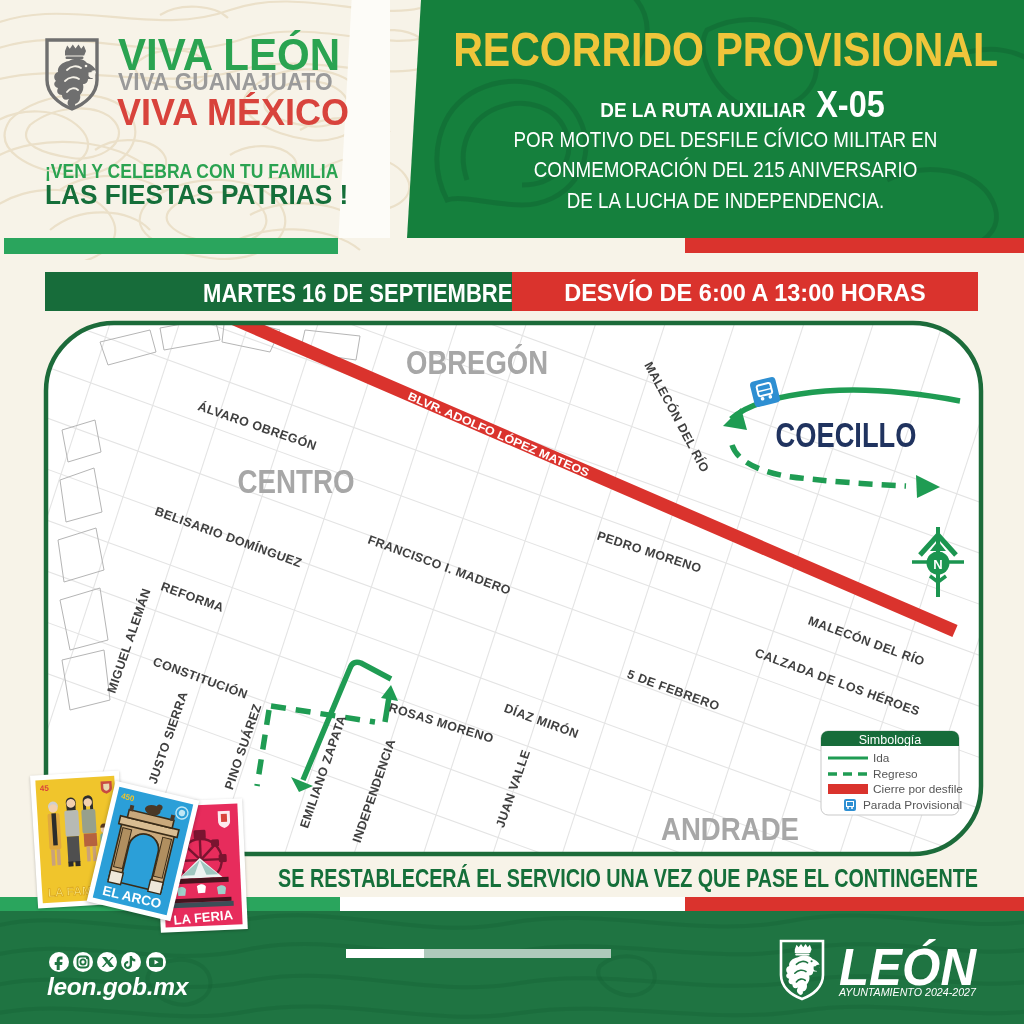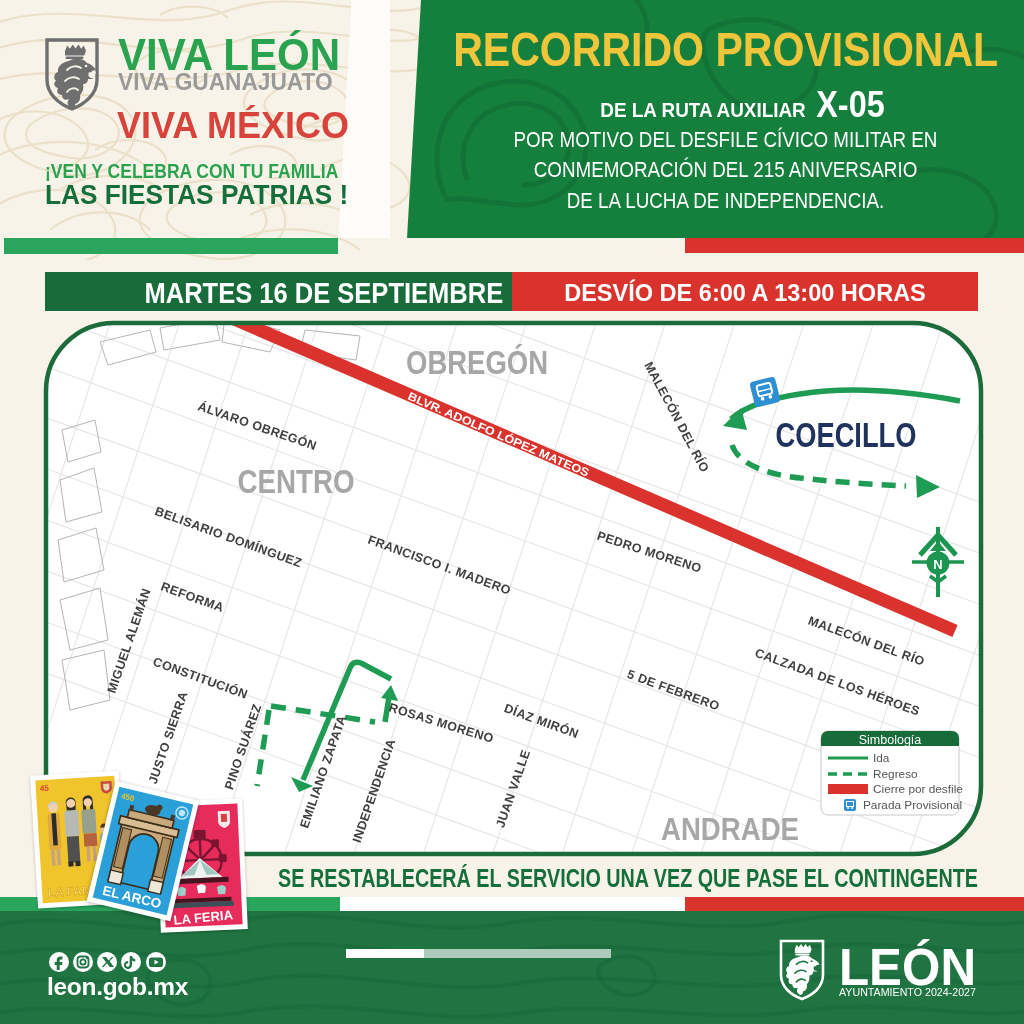--- a/index.html
+++ b/index.html
@@ -54,21 +54,21 @@
     <path d="M24,56 C27,52 32,51 35,54"></path>
   </g>
   <path d="M45.5,36.5 L53,35.5 L51.5,41 C49.5,43 46.5,42 45.5,40 Z" fill="#f6f2e8"></path>
   <circle cx="43" cy="30" r="1.3" fill="#f6f2e8"></circle>
 </svg>
 
 <div class="abs b" style="left:118px;top:32px;font-size:45px;line-height:1;color:#2aa351;white-space:nowrap;transform:scaleX(0.935);transform-origin:0 0;">VIVA LEÓN</div>
 
 <div class="abs b" style="left:118px;top:70px;font-size:24px;line-height:1;color:#9a9a9a;white-space:nowrap;transform:scaleX(0.945);transform-origin:0 0;">VIVA GUANAJUATO</div>
 
-<div class="abs b" style="left:117px;top:95px;font-size:36px;line-height:1;color:#d8433c;white-space:nowrap;transform:scaleX(1);transform-origin:0 0;margin-top:13px;">VIVA MÉXICO</div>
+<div class="abs b" style="left:117px;top:95px;font-size:36px;line-height:1;color:#d8433c;white-space:nowrap;transform:scaleX(1);transform-origin:0 0;">VIVA MÉXICO</div>
 
 <div class="abs b" style="left:45px;top:161px;font-size:20px;line-height:1;color:#2aa351;white-space:nowrap;transform:scaleX(0.875);transform-origin:0 0;">¡VEN Y CELEBRA CON TU FAMILIA</div>
 
 <div class="abs b" style="left:45px;top:181px;font-size:28px;line-height:1;color:#156f3a;white-space:nowrap;transform:scaleX(0.937);transform-origin:0 0;">LAS FIESTAS PATRIAS !</div>
 
 <div class="abs" style="left:407px;top:0;width:639px;height:286px;background:#15803d;overflow:hidden;clip-path:polygon(14px 0,639px 0,639px 238px,0px 238px);">
   <svg width="637" height="238" viewBox="0 0 637 238" style="position:absolute;left:0;top:0;">
     <g fill="none" stroke="#0f5a2e" stroke-width="5" opacity="0.35">
       <path d="M40,200 C20,160 30,110 70,90 C110,70 160,85 175,125 C190,165 160,205 115,205 C85,205 55,195 40,200 Z"></path>
       <path d="M60,180 C50,150 60,120 90,108 C120,96 152,108 160,135 C168,162 148,185 115,185"></path>
@@ -87,21 +87,21 @@
 
   <div class="abs" style="left:0;top:127px;width:637px;text-align:center;font-size:22.5px;color:#fff;white-space:nowrap;transform:scaleX(0.835);transform-origin:50% 50%;">POR MOTIVO DEL DESFILE CÍVICO MILITAR EN</div>
   <div class="abs" style="left:0;top:157px;width:637px;text-align:center;font-size:22.5px;color:#fff;white-space:nowrap;transform:scaleX(0.835);transform-origin:50% 50%;">CONMEMORACIÓN DEL 215 ANIVERSARIO</div>
   <div class="abs" style="left:0;top:188px;width:637px;text-align:center;font-size:22.5px;color:#fff;white-space:nowrap;transform:scaleX(0.835);transform-origin:50% 50%;">DE LA LUCHA DE INDEPENDENCIA.</div>
 </div>
 
 <div class="abs" style="left:4px;top:238px;width:334px;height:16px;background:#2aa55d;"></div>
 
 <div class="abs" style="left:685px;top:238px;width:339px;height:15px;background:#da332d;"></div>
 
-<div class="abs b" style="left:45px;top:272px;width:558px;height:39px;background:#176c3a;color:#fff;font-size:29px;text-align:center;line-height:42px;"><span style="display:inline-block;transform:scaleX(0.88);">MARTES 16 DE SEPTIEMBRE</span></div>
+<div class="abs b" style="left:45px;top:272px;width:558px;height:39px;background:#176c3a;color:#fff;font-size:25px;text-align:center;line-height:42px;padding-left:34px;"><span style="display:inline-block;transform:scaleX(0.88);">MARTES 16 DE SEPTIEMBRE</span></div>
 
 <div class="abs b" style="left:512px;top:272px;width:466px;height:39px;background:#da332d;color:#fff;font-size:24px;text-align:center;line-height:42px;"><span style="display:inline-block;transform:scaleX(0.98);">DESVÍO DE 6:00 A 13:00 HORAS APROX.</span></div>
 
 <svg class="abs" style="left:0;top:0;" width="1024" height="1024" viewBox="0 0 1024 1024">
   <defs>
     <clipPath id="mapclip">
         <rect x="46" y="323" width="935" height="531" rx="68"></rect>
       </clipPath>
     <marker id="ah" markerWidth="10" markerHeight="10" refX="5" refY="5" orient="auto">
       <path d="M0,0 L10,5 L0,10 Z" fill="#1f9c53"></path>
@@ -248,21 +248,21 @@
 
   <rect x="46" y="323" width="935" height="531" rx="68" fill="none" stroke="#1c6b3a" stroke-width="4.5"></rect>
 </svg>
 
 <div class="abs b" style="left:128px;top:864px;width:1000px;text-align:center;font-size:25px;color:#156f3a;white-space:nowrap;transform:scaleX(0.79);transform-origin:50% 50%;">SE RESTABLECERÁ EL SERVICIO UNA VEZ QUE PASE EL CONTINGENTE</div>
 
 <div class="abs" style="left:0;top:897px;width:340px;height:14px;background:#2aa55d;"></div>
 <div class="abs" style="left:340px;top:897px;width:345px;height:14px;background:#ffffff;"></div>
 <div class="abs" style="left:685px;top:897px;width:339px;height:14px;background:#da332d;"></div>
 
-<div class="abs" style="left:0;top:911px;width:1024px;height:113px;background:#1f7442;overflow:hidden;">
+<div class="abs" style="left:0;top:911px;width:1024px;height:113px;background:#1f7442;overflow:hidden;font-style:italic;">
   <svg width="1024" height="113" style="position:absolute;left:0;top:0;" viewBox="0 0 1024 113">
     <g fill="none" stroke="#14603350" stroke-width="4">
       <path d="M-20,20 C60,-10 150,35 240,10 C330,-10 420,30 510,12 C600,-5 700,28 790,10 C880,-8 970,25 1040,8"></path>
       <path d="M-20,48 C70,20 160,60 250,38 C340,20 430,58 520,40 C610,24 710,55 800,38 C890,22 980,52 1040,36"></path>
       <path d="M-20,78 C70,52 160,90 250,70 C340,52 430,88 520,72 C610,56 710,86 800,70 C890,54 980,84 1040,68"></path>
       <path d="M-20,106 C70,82 160,118 250,100 C340,84 430,116 520,102 C610,88 710,114 800,100 C890,86 980,112 1040,98"></path>
       <path d="M150,60 c20,-18 55,-14 60,8 c4,18 -18,30 -38,24 c-16,-5 -30,-20 -22,-32 Z"></path>
       <path d="M600,55 c18,-15 48,-12 54,6 c5,16 -15,27 -33,22 c-14,-4 -28,-17 -21,-28 Z"></path>
     </g>
   </svg>

